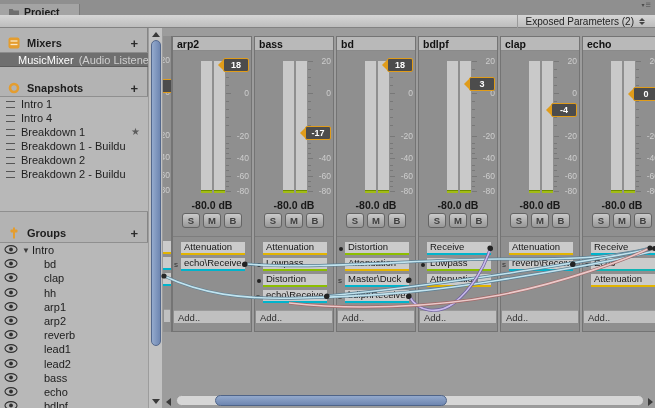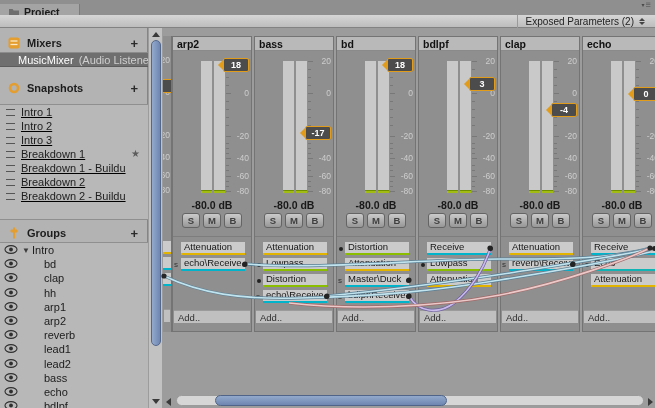--- a/index.html
+++ b/index.html
@@ -133,32 +133,28 @@
       <span>MusicMixer</span>
       <span class="mixer-suffix">(Audio Listene</span>
     </div>
     <div class="sec-head" style="top:53px;">
       <svg class="icon12" width="12" height="12">
         <circle cx="6" cy="6" r="4" fill="none" stroke="#e49d2f" stroke-width="2.6"></circle>
       </svg>
       <span>Snapshots</span>
       <span class="sec-plus">+</span>
     </div>
-    <div class="listbox" id="snapshot-list" style="top:76px;height:114px;text-decoration:underline;">
+    <div class="listbox" id="snapshot-list" style="top:68px;height:114px;">
         <div class="snap-row">
           <span class="eq"></span>
           <span>Intro 1</span>
         </div>
         <div class="snap-row">
           <span class="eq"></span>
-          <span>Intro 2</span>
-        </div>
-        <div class="snap-row">
-          <span class="eq"></span>
-          <span>Intro 3</span>
+          <span>Intro 4</span>
         </div>
         <div class="snap-row">
           <span class="eq"></span>
           <span>Breakdown 1</span>
           <span class="star">★</span>
         </div>
         <div class="snap-row">
           <span class="eq"></span>
           <span>Breakdown 1 - Buildu</span>
         </div>

